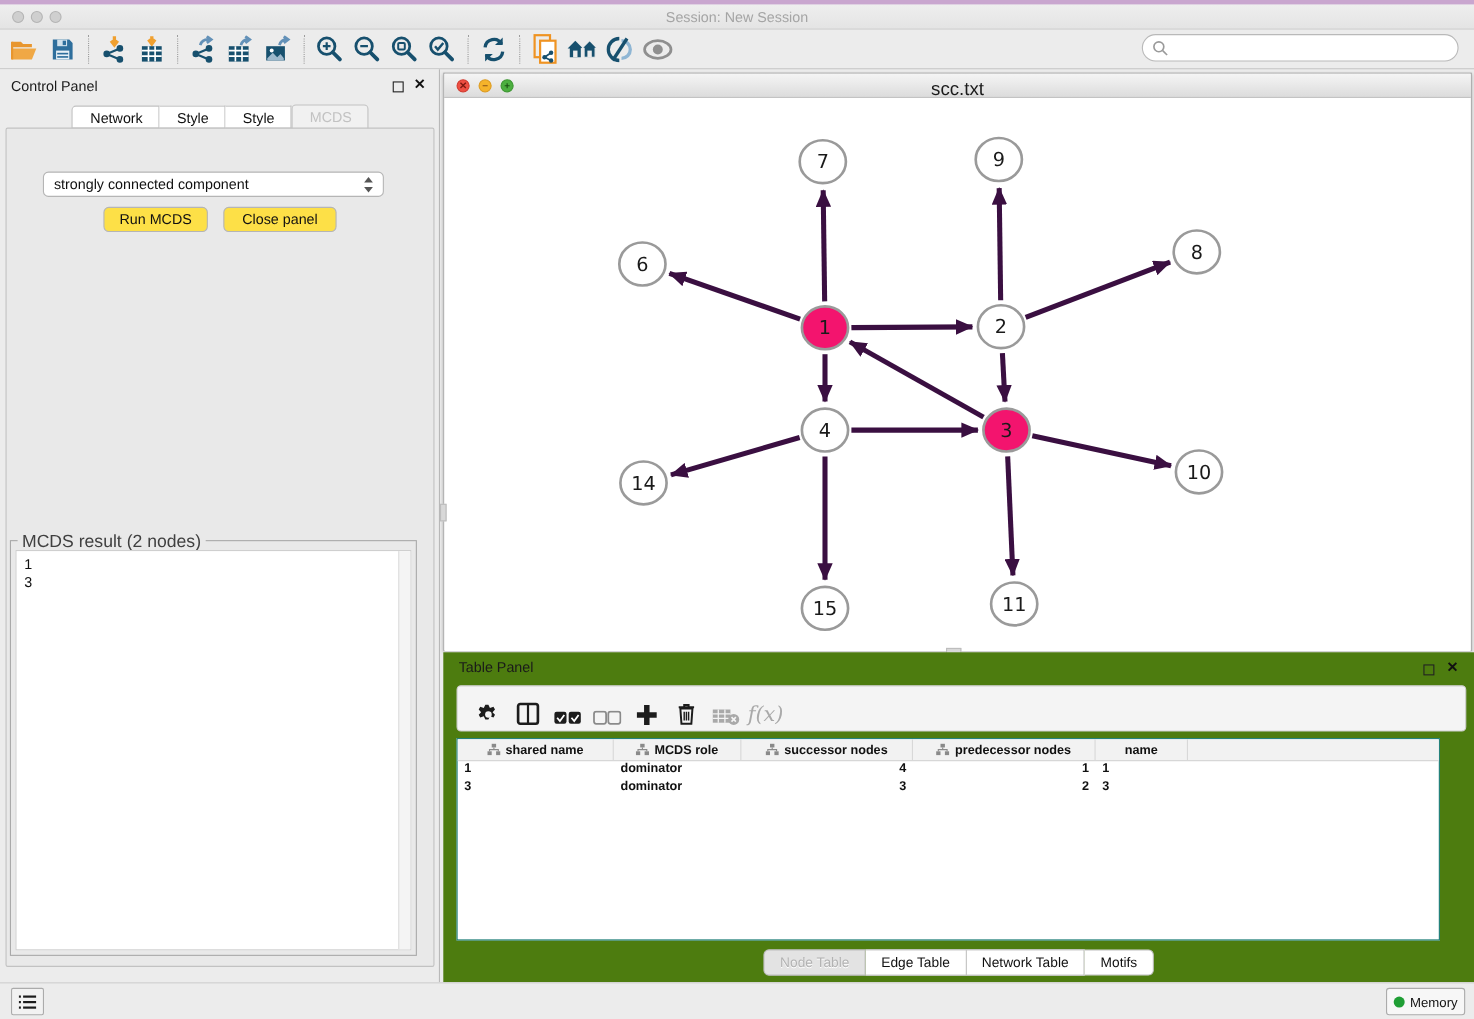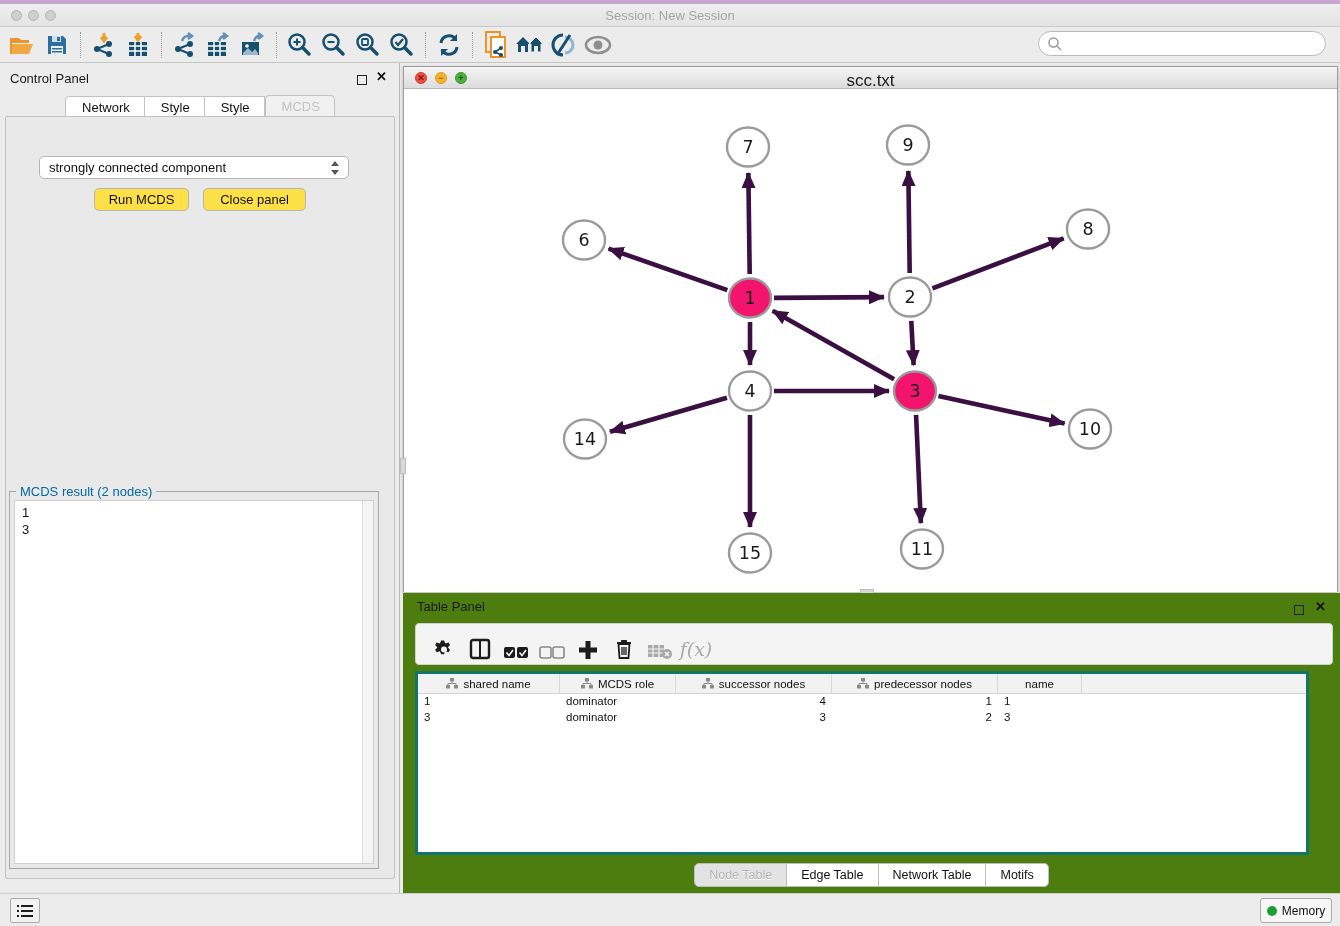--- a/index.html
+++ b/index.html
@@ -30,42 +30,42 @@
   .cp-tab:first-child { border-left:1px solid #c2c2c2; border-radius:4px 0 0 0; }
   .cp-tab.active { background:#f1f1f1; color:#c2c2c2; border-radius:4px 4px 0 0; border-left:1px solid #c2c2c2; height:23px; margin-bottom:-1px; }
   .cp-body { position:absolute; left:5px; top:53px; width:390px; height:763px; background:#e9e9e9; border:1px solid #c2c2c2; border-radius:2px; }
   .opt-label { position:absolute; left:0; top:70px; width:100%; text-align:center; font-size:13px; color:#111; }
   .combo { position:absolute; left:39px; top:93px; width:310px; height:23px; background:#fff; border:1px solid #b5b5b5; border-radius:5px; font-size:13px; color:#111; display:flex; align-items:center; padding-left:9px; }
   .combo-arrows { position:absolute; right:7px; top:3px; width:11px; height:16px; }
   .combo-arrows .up { position:absolute; top:1px; left:1px; width:0; height:0; border-left:4.5px solid transparent; border-right:4.5px solid transparent; border-bottom:5px solid #555; }
   .combo-arrows .down { position:absolute; bottom:1px; left:1px; width:0; height:0; border-left:4.5px solid transparent; border-right:4.5px solid transparent; border-top:5px solid #555; }
   .cp-btn { position:absolute; top:125px; height:23px; background:#fde047; border:1px solid #b5b5b5; border-radius:5px; font-size:13px; color:#111; text-align:center; line-height:21px; cursor:default; }
   .groupbox { position:absolute; left:9px; top:428px; width:370px; height:378px; border:1px solid #a9a9a9; }
-  .groupbox-title { position:absolute; left:6px; top:-8px; background:#e9e9e9; padding:0 4px; font-size:13px; color:#0369a1; }
+  .groupbox-title { position:absolute; left:6px; top:-8px; background:#e9e9e9; padding:0 4px; font-size:16px; color:#404040; }
   .result-area { position:absolute; left:4px; top:8px; right:4px; bottom:4px; background:#fff; border:1px solid #cfcfcf; font-size:13px; color:#111; padding:3px 0 0 7px; line-height:17px; }
   .result-scroll { position:absolute; right:0; top:0; width:11px; height:100%; background:#f4f4f4; border-left:1px solid #ddd; }
 
   
   .net-window { position:absolute; left:403px; top:66px; width:935px; height:526px; background:#fff; border:1px solid #9e9e9e; box-shadow:0 1px 3px rgba(0,0,0,.25); }
   .net-titlebar { position:absolute; left:0; top:0; width:100%; height:22px; background:linear-gradient(#f5f5f5,#dcdcdc); border-bottom:1px solid #b6b6b6; }
   .net-title { position:absolute; width:100%; text-align:center; top:4px; font-size:17px; color:#1a1a1a; }
   .light { position:absolute; top:5px; width:12px; height:12px; border-radius:50%; font-size:9px; line-height:11px; text-align:center; font-weight:bold; }
   .light.red { background:#ee4f42; border:1px solid #d23b30; color:#7c1810; }
   .light.yellow { background:#f5b32a; border:1px solid #dd9c22; color:#91591a; }
   .light.green { background:#4caf3f; border:1px solid #3d9732; color:#1c5214; }
   .net-canvas { position:absolute; left:0; top:22px; width:933px; height:503px; background:#fff; }
   .grip { position:absolute; background:#d8d8d8; border:1px solid #bdbdbd; }
 
   
   .table-panel { position:absolute; left:403px; top:593px; width:937px; height:300px; background:#4d7c0f; }
   .tp-header { position:absolute; left:14px; top:6px; font-size:13px; color:#1a1a1a; }
   .tp-toolbar { position:absolute; left:12px; top:30px; width:918px; height:42px; background:#f4f4f4; border:1px solid #cfcfcf; border-radius:4px; display:flex; align-items:center; padding-left:10px; }
   .tp-btn { width:36px; height:32px; display:flex; align-items:flex-end; justify-content:center; }
   .fx { font-family:"DejaVu Serif", serif; font-style:italic; font-size:19px; color:#a9a9a9; }
-  .tp-table { position:absolute; left:12px; top:78px; width:894px; height:184px; background:#fff; border:3px solid #0f766e; overflow:hidden; }
+  .tp-table { position:absolute; left:12px; top:78px; width:894px; height:184px; background:#fff; border:1px solid #0f766e; overflow:hidden;font-weight:bold; }
   .th-row { display:flex; height:20px; border-bottom:1px solid #d4d4d4; background:#f2f2f2; }
   .th-cell { display:flex; align-items:center; gap:5px; justify-content:center; font-size:11.5px; color:#111; border-right:1px solid #d8d8d8; height:100%; }
   .tr-row { display:flex; height:16px; font-size:11.5px; color:#111; }
   .td-cell { padding:1px 6px 0 6px; overflow:hidden; white-space:nowrap; }
   .tp-tabs { position:absolute; left:0; top:270px; width:937px; display:flex; justify-content:center; }
   .tp-tab { height:24px; padding:4px 14px 0 14px; font-size:12.5px; background:#fff; border:1px solid #bdbdbd; border-left:none; color:#111; cursor:default; }
   .tp-tab:first-child { border-left:1px solid #bdbdbd; border-radius:5px 0 0 5px; }
   .tp-tab:last-child { border-radius:0 5px 5px 0; }
   .tp-tab.active { background:#e3e3e3; color:#b2b2b2; text-shadow:0 1px 0 #fff; }
 

